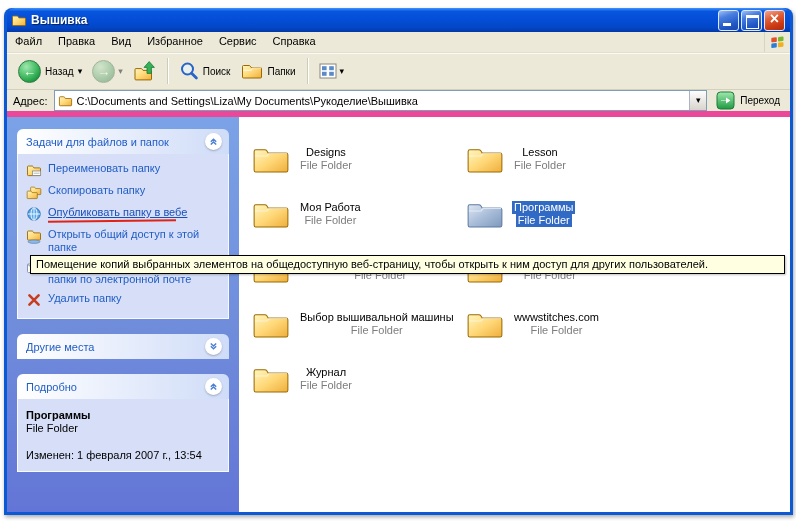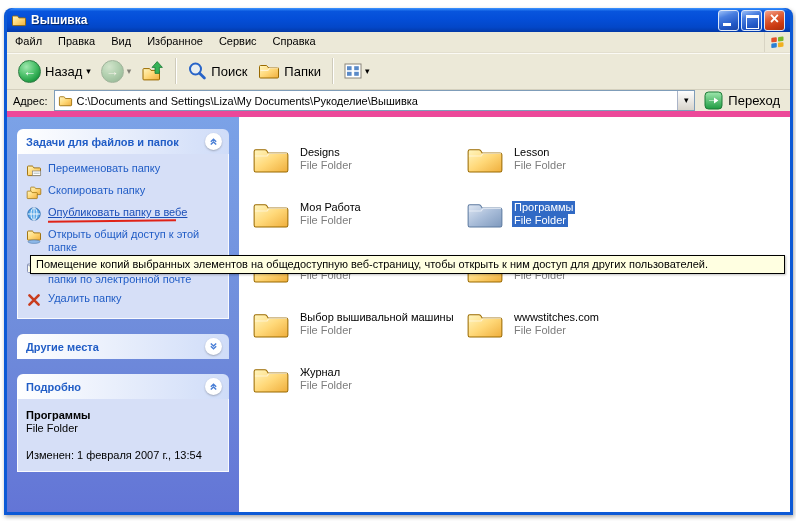--- a/index.html
+++ b/index.html
@@ -29,59 +29,59 @@
 
   
   .toolbar{height:37px;display:flex;align-items:center;padding:0 6px;background:#ece9d8;border-bottom:1px solid #d4d0be;box-shadow:inset 0 1px 0 #fbfaf5}
   .tb-group{display:flex;align-items:center;gap:3px;padding:2px 5px;border-radius:3px}
   .nav-circle{width:23px;height:23px;border-radius:50%;border:1px solid #2e7c43;display:flex;align-items:center;justify-content:center;
     background:radial-gradient(circle at 35% 28%,#9fe8ae 0%,#4cc06a 45%,#1f9b42 75%,#147135 100%)}
   .nav-circle::after{color:#fff;font-weight:bold;font-size:13px;line-height:1}
   .back-circle::after{content:"\2190"}
   .fwd-circle::after{content:"\2192"}
   .tb-fwd{opacity:.45;filter:grayscale(.4)}
-  .tb-label{font-size:13px;padding:0 1px}
+  .tb-label{font-size:10px;padding:0 1px}
   .caret{font-size:9px;color:#000;line-height:1}
   .caret::after{content:"\25BE"}
   .tb-sep{width:2px;height:26px;margin:0 5px;border-left:1px solid #cfcbbb;border-right:1px solid #fff}
   .tb-icon{display:flex;align-items:center}
 
   
   .addressbar{height:27px;display:flex;align-items:center;gap:6px;padding:2px 6px;background:#ece9d8;border-bottom:6px solid #ec4899}
   .addr-label{white-space:nowrap}
   .addr-field{flex:1;height:21px;border:1px solid #7f9db9;background:#fff;display:flex;align-items:center;padding-left:3px}
   .addr-text{flex:1;margin-left:4px;white-space:nowrap;overflow:hidden}
   .addr-drop{width:17px;height:19px;display:flex;align-items:center;justify-content:center;background:linear-gradient(#fefefe,#d8d4cc);border-left:1px solid #aab4c8;cursor:pointer}
   .go-group{display:flex;align-items:center;gap:4px;padding:0 3px;cursor:pointer}
 
   
   .main{flex:1;display:flex;min-height:0}
   .sidebar{width:232px;flex:0 0 auto;background:linear-gradient(180deg,#7ba2e7 0%,#6f8cdb 55%,#6375d6 100%);padding:12px 10px 0 10px;overflow:hidden}
   .panel{margin-bottom:15px}
   .panel-header{height:25px;border-radius:6px 6px 0 0;display:flex;align-items:center;justify-content:space-between;padding:0 7px 0 9px;
-    background:linear-gradient(90deg,#ffffff 0%,#cfdcf8 100%);color:#215dc6;font-weight:bold;cursor:pointer}
+    background:linear-gradient(90deg,#ffffff 0%,#cfdcf8 100%);color:#215dc6;font-weight:normal;cursor:pointer}
   .chevron-btn{width:17px;height:17px;border-radius:50%;background:#fff;display:flex;align-items:center;justify-content:center;box-shadow:0 1px 2px rgba(0,0,0,.25);cursor:pointer}
   .chevron-btn svg{display:block}
   .chevron-down svg{transform:rotate(180deg)}
   .panel-body{background:#d6dff7;border:1px solid rgba(255,255,255,.85);border-top:none;padding:8px 4px 4px 8px}
   .task-item{display:flex;gap:5px;margin-bottom:6px;color:#215dc6;cursor:pointer;position:relative;line-height:13px}
   .ticon{width:17px;height:16px;flex:0 0 auto;display:flex}
   .tlabel{flex:1}
   .task-item.hl .tlabel{text-decoration:underline;color:#1b4fb8}
   .red-underline{position:absolute;left:22px;top:14px;width:128px;height:2px;background:#e02318;transform:rotate(-.6deg)}
   .details-body{padding:10px 8px;color:#000}
   .d-name{font-weight:bold;margin-bottom:1px}
   .d-type{margin-bottom:15px}
 
   
   .content{flex:1;background:#fff;padding:14px 0 0 13px;position:relative;overflow:hidden}
   .folder-grid{display:grid;grid-template-columns:214px 214px;grid-auto-rows:55px}
   .folder-item{display:flex;align-items:center;gap:8px;cursor:pointer}
   .folder-svg{width:38px;height:30px;flex:0 0 auto}
-  .ftext{display:flex;flex-direction:column;align-items:flex-start}
+  .ftext{display:flex;flex-direction:column;align-items:center}
   .fname,.ftype{display:inline-block;padding:0 2px;white-space:nowrap;line-height:13px}
   .ftype{color:#7d7d7d}
   .folder-item.sel .fname,.folder-item.sel .ftype{background:#316ac5;color:#fff}
 
   
   .tooltip{position:absolute;left:30px;top:255px;width:755px;background:#ffffe1;border:1px solid #000;padding:2px 5px 3px 5px;white-space:nowrap;overflow:hidden;z-index:100;box-shadow:1px 1px 2px rgba(0,0,0,.25)}
 </style>
 </head>
 <body>
 

